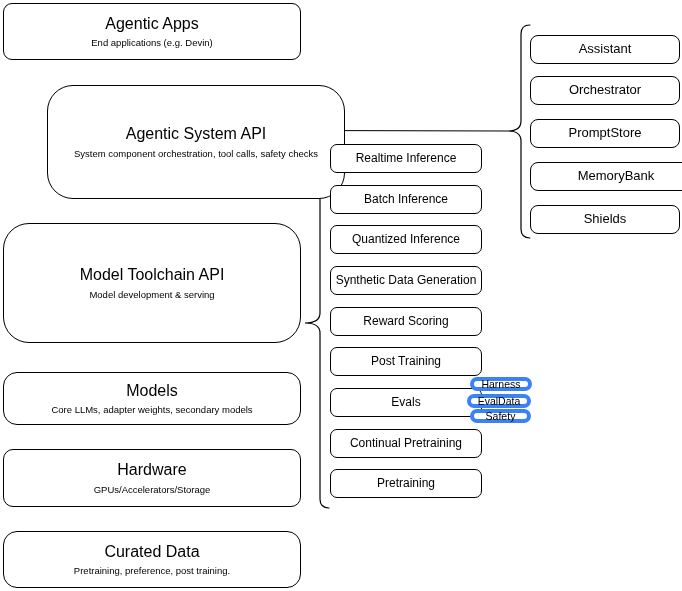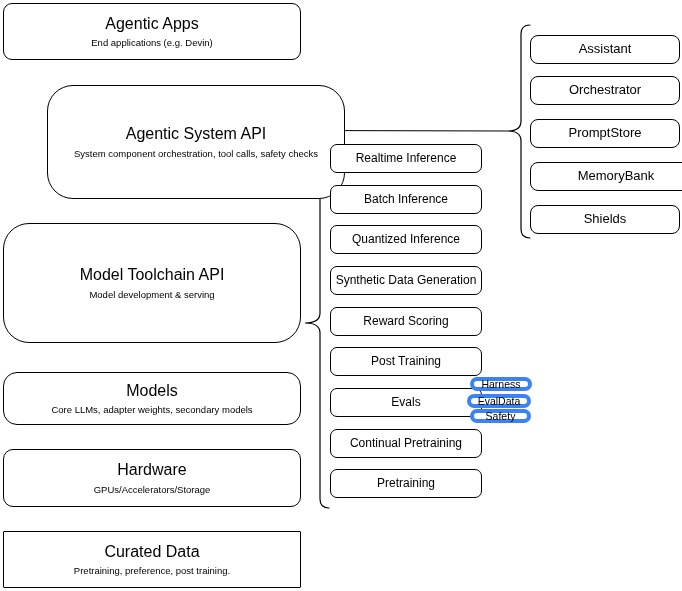--- a/index.html
+++ b/index.html
@@ -96,21 +96,21 @@
   <div class="node" style="left:3px; top:372px; width:298px; height:53px; border-radius:14px;">
     <div class="title">Models</div>
     <div class="sub">Core LLMs, adapter weights, secondary models</div>
   </div>
 
   <div class="node" style="left:3px; top:449px; width:298px; height:58px; border-radius:10px;">
     <div class="title">Hardware</div>
     <div class="sub">GPUs/Accelerators/Storage</div>
   </div>
 
-  <div class="node" style="left:3px; top:531px; width:298px; height:57px; border-radius:1px;">
+  <div class="node" style="left:3px; top:531px; width:298px; height:57px; border-radius:14px;">
     <div class="title">Curated Data</div>
     <div class="sub">Pretraining, preference, post training.</div>
   </div>
 
   <div class="node" style="left:330px; top:144px; width:152px; height:29px; border-radius:7px;">
     <div class="label">Realtime Inference</div>
   </div>
 
   <div class="node" style="left:330px; top:185px; width:152px; height:29px; border-radius:7px;">
     <div class="label">Batch Inference</div>

